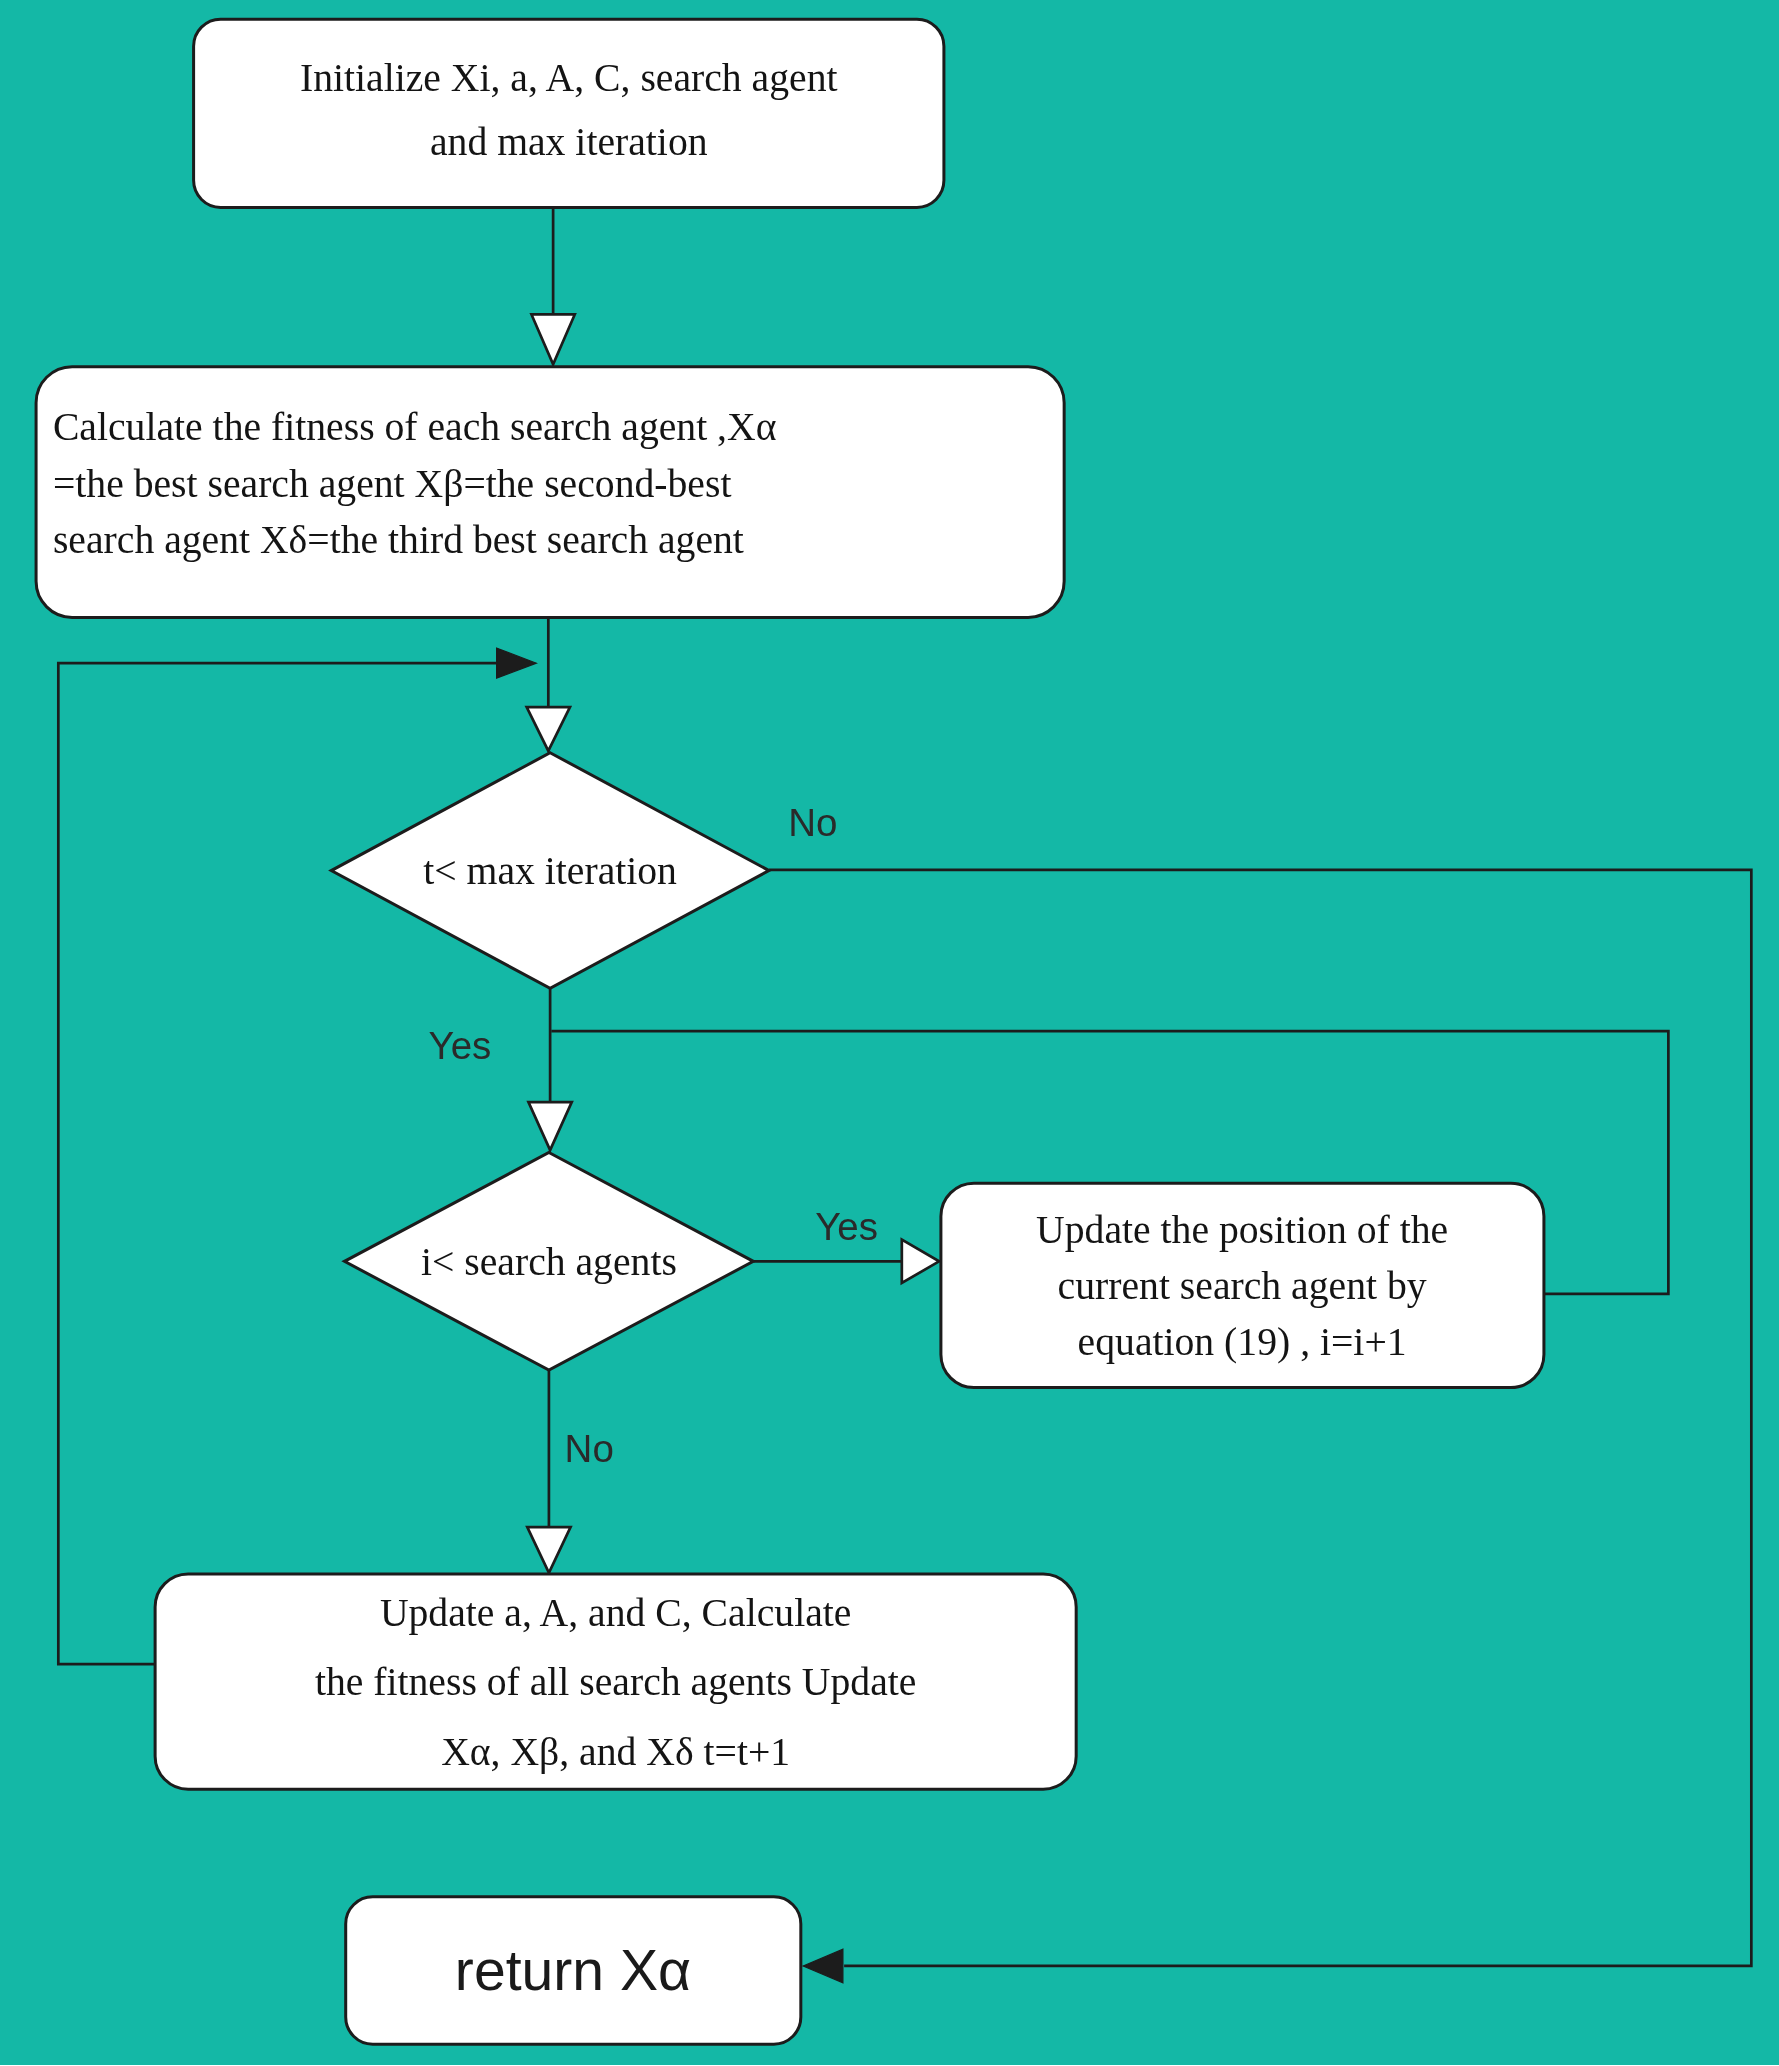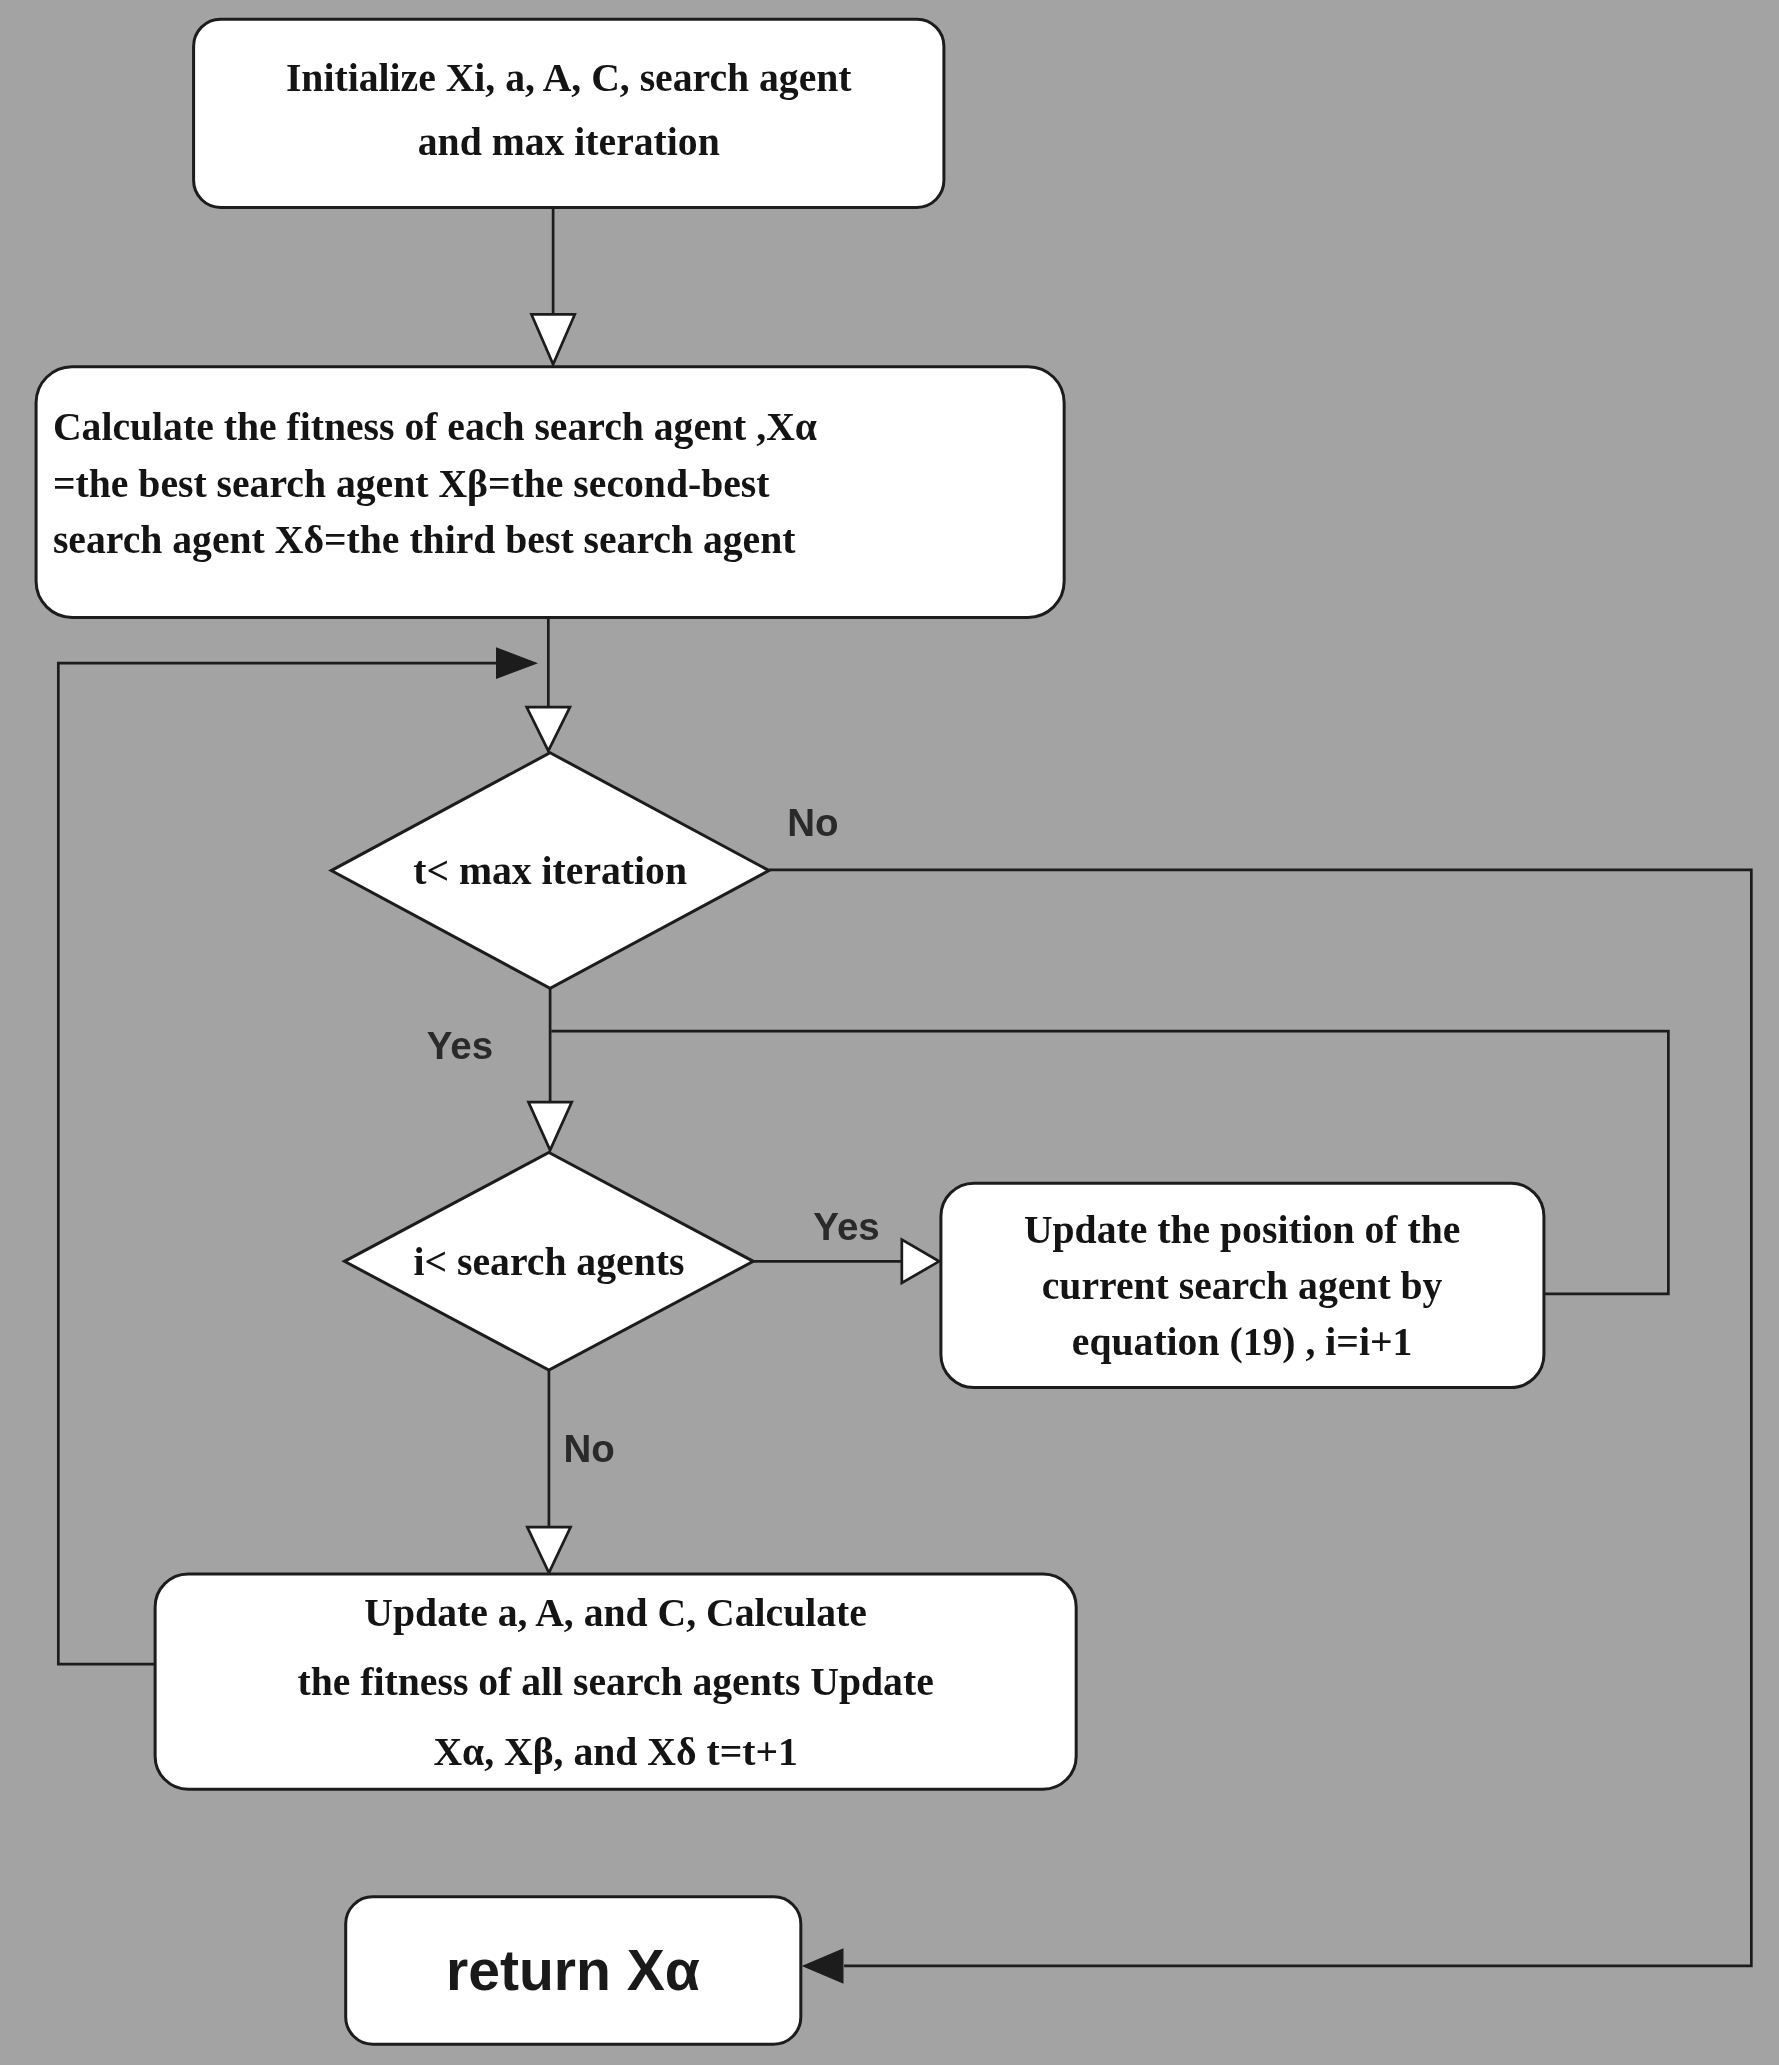--- a/index.html
+++ b/index.html
@@ -2,22 +2,21 @@
 <html style="font-size:9.6px"><head>
 <meta charset="utf-8">
 <style>
   html, body {
     margin: 0;
     padding: 0;
     background: #ffffff;
   }
   .page {
     width: 100%;
-    background: #a3a3a3;
-    font-weight: bold;
+    background: #14b8a6;
   }
   svg { display: block; width: 100%; height: auto; }
 
   .shape {
     fill: #ffffff;
     stroke: #1c1c1c;
     stroke-width: 5;
   }
   .edge {
     fill: none;

